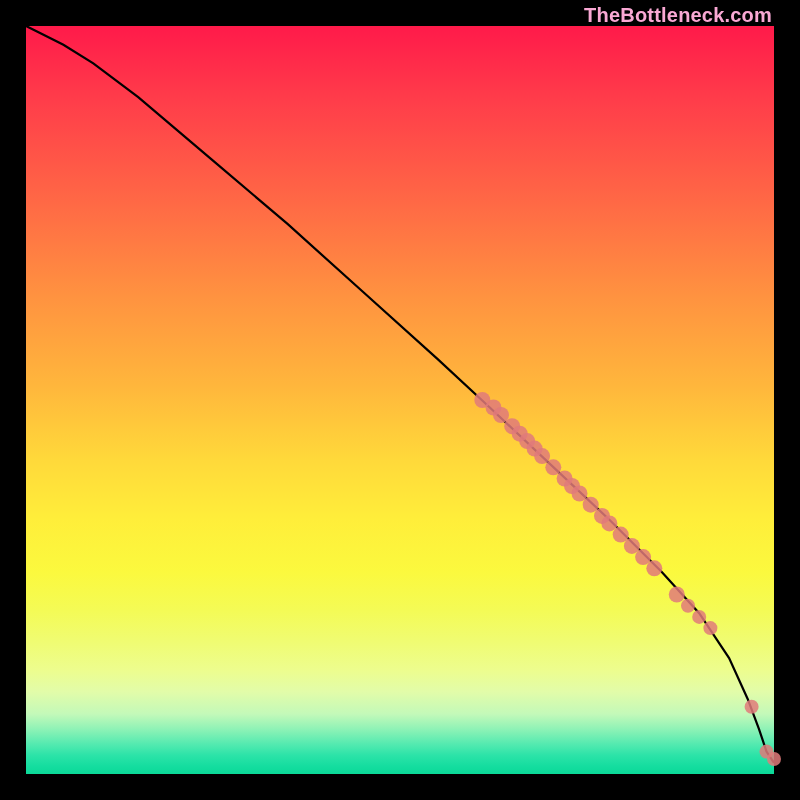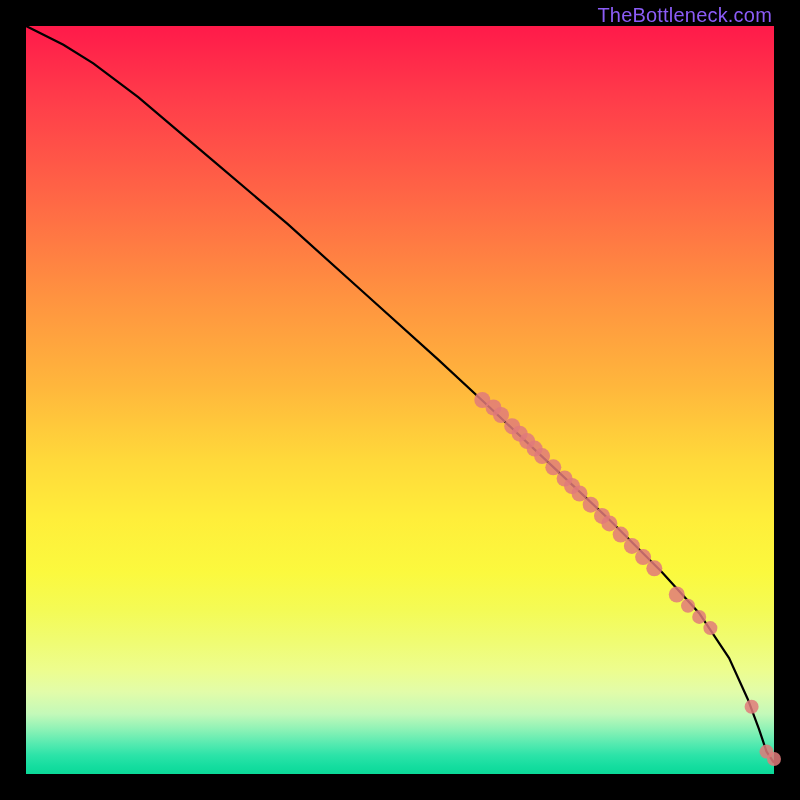--- a/index.html
+++ b/index.html
@@ -38,24 +38,25 @@
       #c3f9b9 92%,
       #8ef2b6 94%,
       #54eab0 96%,
       #2ce3a8 97.5%,
       #14dd9f 99%,
       #0bd998 100%
     );
   }
   .watermark {
     position: absolute;
-    color: #8b5cf6;
+    color: #f9a8d4;
     font-family: Arial, Helvetica, sans-serif;
     font-size: 20px;
     letter-spacing: 0.2px;
+    font-weight: bold;
   }
   svg.curve {
     position: absolute;
     left: 0;
     top: 0;
     width: 748px;
     height: 748px;
     overflow: visible;
   }
   .pt {

